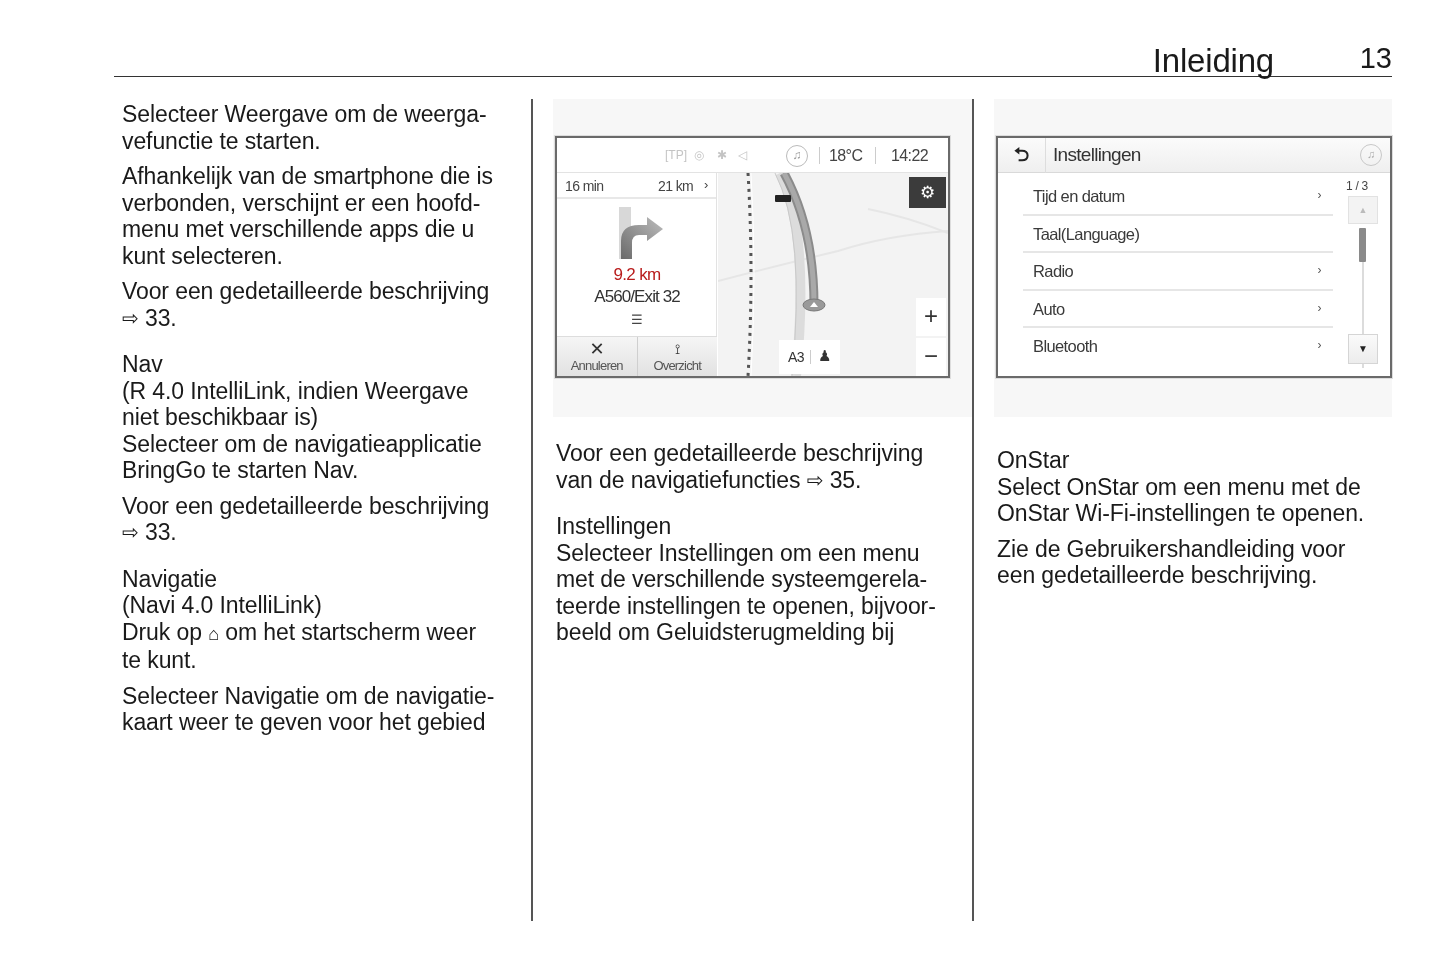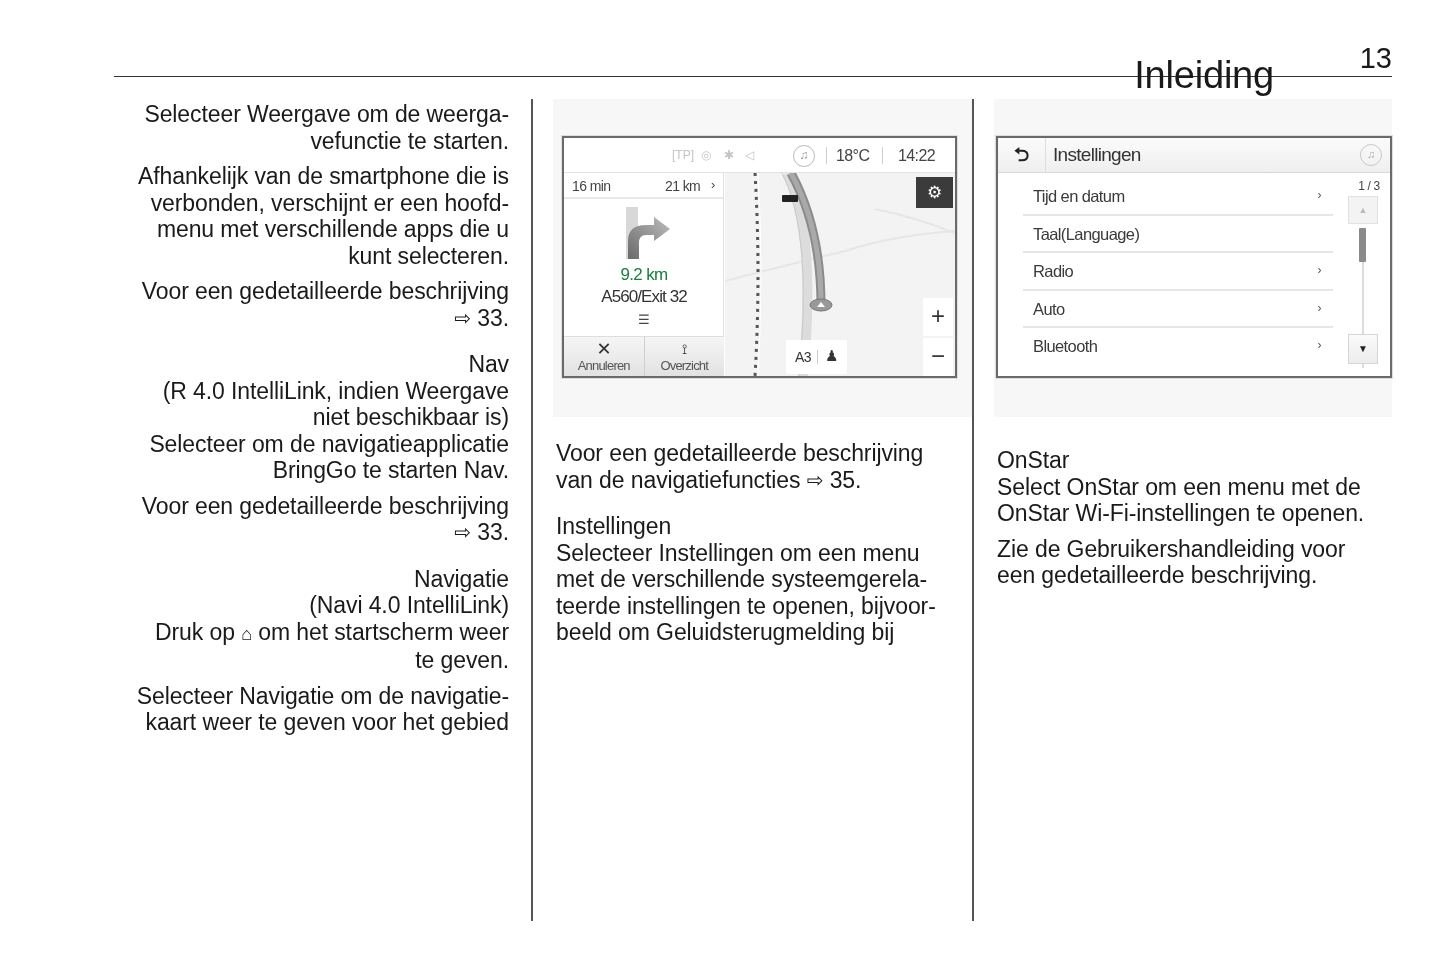--- a/index.html
+++ b/index.html
@@ -1,20 +1,20 @@
 <!DOCTYPE html>
 <html><head>
 <meta charset="utf-8">
 <style>
   * { box-sizing: border-box; margin: 0; padding: 0; }
   html, body { width: 1445px; height: 966px; background: #ffffff; overflow: hidden; }
   body { position: relative; font-family: "Liberation Sans", sans-serif; color: #1a1a1a; }
 
   .header { position: absolute; left: 114px; top: 40px; width: 1278px; height: 37px; border-bottom: 1.5px solid #333; }
-  .header .chapter { position: absolute; right: 118px; top: 14px; font-size: 38px; letter-spacing: -0.2px; }
+  .header .chapter { position: absolute; right: 118px; top: 2px; font-size: 33px; letter-spacing: -0.2px; }
   .header .pagenum { position: absolute; right: 0; top: 2px; font-size: 29px; }
 
   .vline { position: absolute; width: 2px; background: #555; top: 99px; height: 822px; }
 
   .col { position: absolute; font-size: 23px; line-height: 26.5px; letter-spacing: -0.1px; }
   .col p { margin-bottom: 9px; }
   .col .head { margin-top: 14px; margin-bottom: 0; }
   .col .head + p { margin-top: 0; }
   .arrow { display: inline-block; font-size: 20px; vertical-align: 1px; }
 
@@ -29,21 +29,21 @@
   .nav-status .sep { position: absolute; top: 9px; width: 1px; height: 17px; background: #ccc; }
   .nav-status .temp { position: absolute; left: 272px; top: 9px; font-size: 16px; color: #444; letter-spacing: -0.6px; }
   .nav-status .time { position: absolute; left: 334px; top: 9px; font-size: 16px; color: #444; letter-spacing: -0.6px; }
 
   .nav-left { position: absolute; left: 0; top: 35px; width: 160px; height: 203px; background: #fff; border-right: 1px solid #e2e2e2; }
   .nav-trip { height: 26px; border-bottom: 2px solid #e8e8e8; font-size: 14px; color: #444; position: relative; letter-spacing: -0.6px; }
   .nav-trip .dur { position: absolute; left: 8px; top: 5px; }
   .nav-trip .dist { position: absolute; left: 101px; top: 5px; }
   .nav-trip .chev { position: absolute; left: 147px; top: 4px; font-size: 13px; }
   .turn-arrow { position: absolute; left: 60px; top: 34px; width: 50px; height: 52px; }
-  .nav-km { position: absolute; left: 0; width: 160px; top: 92px; text-align: center; font-size: 17px; color: #15803d; letter-spacing: -0.7px; }
+  .nav-km { position: absolute; left: 0; width: 160px; top: 92px; text-align: center; font-size: 17px; color: #b91c1c; letter-spacing: -0.7px; }
   .nav-exit { position: absolute; left: 0; width: 160px; top: 114px; text-align: center; font-size: 17px; color: #333; letter-spacing: -0.9px; }
   .nav-list { position: absolute; left: 74px; top: 139px; font-size: 13px; color: #444; }
   .nav-btns { position: absolute; left: 0; bottom: 0; width: 160px; height: 40px; display: flex; border-top: 1px solid #ddd; }
   .nav-btn { flex: 1; background: linear-gradient(#f5f5f5, #e2e2e2); border-right: 1px solid #cfcfcf; text-align: center; font-size: 13px; color: #555; letter-spacing: -0.8px; position: relative; }
   .nav-btn .i { display: block; font-size: 18px; line-height: 18px; margin-top: 3px; color: #333; }
   .nav-btn .l { display: block; line-height: 16px; }
 
   .nav-map { position: absolute; left: 161px; top: 35px; width: 230px; height: 203px; background: #f3f3f3; }
   .gear-btn { position: absolute; right: 2px; top: 4px; width: 37px; height: 31px; background: #3b3b3b; color: #fff; text-align: center; line-height: 31px; font-size: 17px; }
   .zoom-btn { position: absolute; right: 2px; width: 30px; height: 38px; background: #fff; text-align: center; font-size: 24px; color: #333; line-height: 36px; }
@@ -58,38 +58,38 @@
   .set-head .title { position: absolute; left: 55px; top: 6px; font-size: 19px; color: #333; letter-spacing: -0.7px; }
   .set-head .music { position: absolute; right: 8px; top: 6px; width: 22px; height: 22px; border: 1.5px solid #c8c8c8; border-radius: 50%; font-size: 11px; color: #aaa; text-align: center; line-height: 19px; }
 
   .set-list { position: absolute; left: 25px; top: 40px; width: 310px; }
   .set-item { position: relative; height: 37.5px; border-bottom: 2px solid #e6e6e6; font-size: 16.5px; color: #3a3a3a; letter-spacing: -0.6px; }
   .set-item:last-child { border-bottom: none; }
   .set-item .lbl { position: absolute; left: 10px; top: 9px; }
   .set-item .chev { position: absolute; right: 12px; top: 10px; font-size: 12px; color: #555; }
 
   .scroll { position: absolute; right: 10px; top: 38px; width: 34px; height: 195px; }
-  .scroll .page { position: absolute; left: 0; width: 34px; top: 3px; text-align: right; font-size: 12px; color: #444; letter-spacing: -0.3px; }
+  .scroll .page { position: absolute; left: 0; width: 34px; top: 3px; text-align: left; font-size: 12px; color: #444; letter-spacing: -0.3px; }
   .scroll .up { position: absolute; left: 2px; top: 20px; width: 30px; height: 28px; background: #f3f3f3; border: 1px solid #e2e2e2; font-size: 9px; color: #bbb; text-align: center; line-height: 26px; }
   .scroll .track { position: absolute; left: 16px; top: 52px; width: 2px; height: 140px; background: #dcdcdc; }
   .scroll .thumb { position: absolute; left: 13px; top: 52px; width: 7px; height: 34px; background: #8a8a8a; border-radius: 1px; }
   .scroll .down { position: absolute; left: 2px; top: 158px; width: 30px; height: 30px; background: linear-gradient(#fafafa, #ececec); border: 1px solid #d5d5d5; font-size: 10px; color: #222; text-align: center; line-height: 28px; }
 </style>
 </head>
 <body>
 
 <div class="header">
   <span class="chapter">Inleiding</span>
   <span class="pagenum">13</span>
 </div>
 
 <div class="vline" style="left:531px;"></div>
 <div class="vline" style="left:972px;"></div>
 
-<div class="col" style="left:99px; top:101px; width:410px;text-align:right;">
+<div class="col" style="left:122px; top:101px; width:410px;">
   <p>
     <span>Selecteer Weergave om de weerga-</span><br>
     <span>vefunctie te starten.</span>
   </p>
   <p>
     <span>Afhankelijk van de smartphone die is</span><br>
     <span>verbonden, verschijnt er een hoofd-</span><br>
     <span>menu met verschillende apps die u</span><br>
     <span>kunt selecteren.</span>
   </p>
@@ -115,30 +115,30 @@
   </p>
 
   <p class="head" style="margin-top:20px;">
     <span>Navigatie</span><br>
     <span>(Navi 4.0 IntelliLink)</span>
   </p>
   <p>
     <span>Druk op</span>
     <span style="font-size:18px;">⌂</span>
     <span>om het startscherm weer</span><br>
-    <span>te geven.</span>
+    <span>te kunt.</span>
   </p>
   <p>
     <span>Selecteer Navigatie om de navigatie-</span><br>
     <span>kaart weer te geven voor het gebied</span><br>
   </p>
 </div>
 
 <div class="screen-wrap" style="left:553px; top:99px; width:419px; height:318px;"></div>
-<div class="screen" style="left:555px; top:136px; width:395px; height:242px;margin-left:7px;">
+<div class="screen" style="left:555px; top:136px; width:395px; height:242px;">
   <div class="nav-status">
     <span class="ico" style="left:108px;">[TP]</span>
     <span class="ico" style="left:137px;">◎</span>
     <span class="ico" style="left:160px;">✱</span>
     <span class="ico" style="left:181px;">◁</span>
     <span class="music">♫</span>
     <span class="sep" style="left:262px;"></span>
     <span class="temp">18°C</span>
     <span class="sep" style="left:318px;"></span>
     <span class="time">14:22</span>

